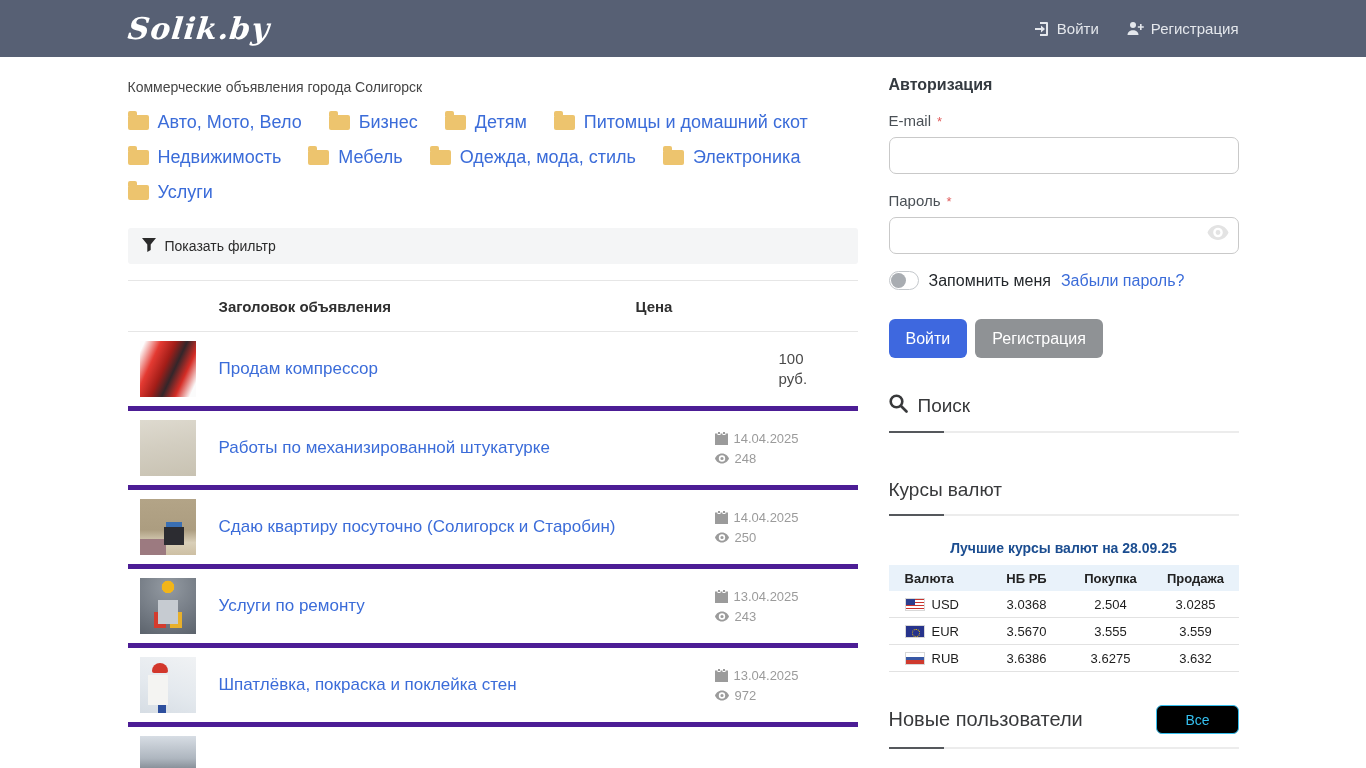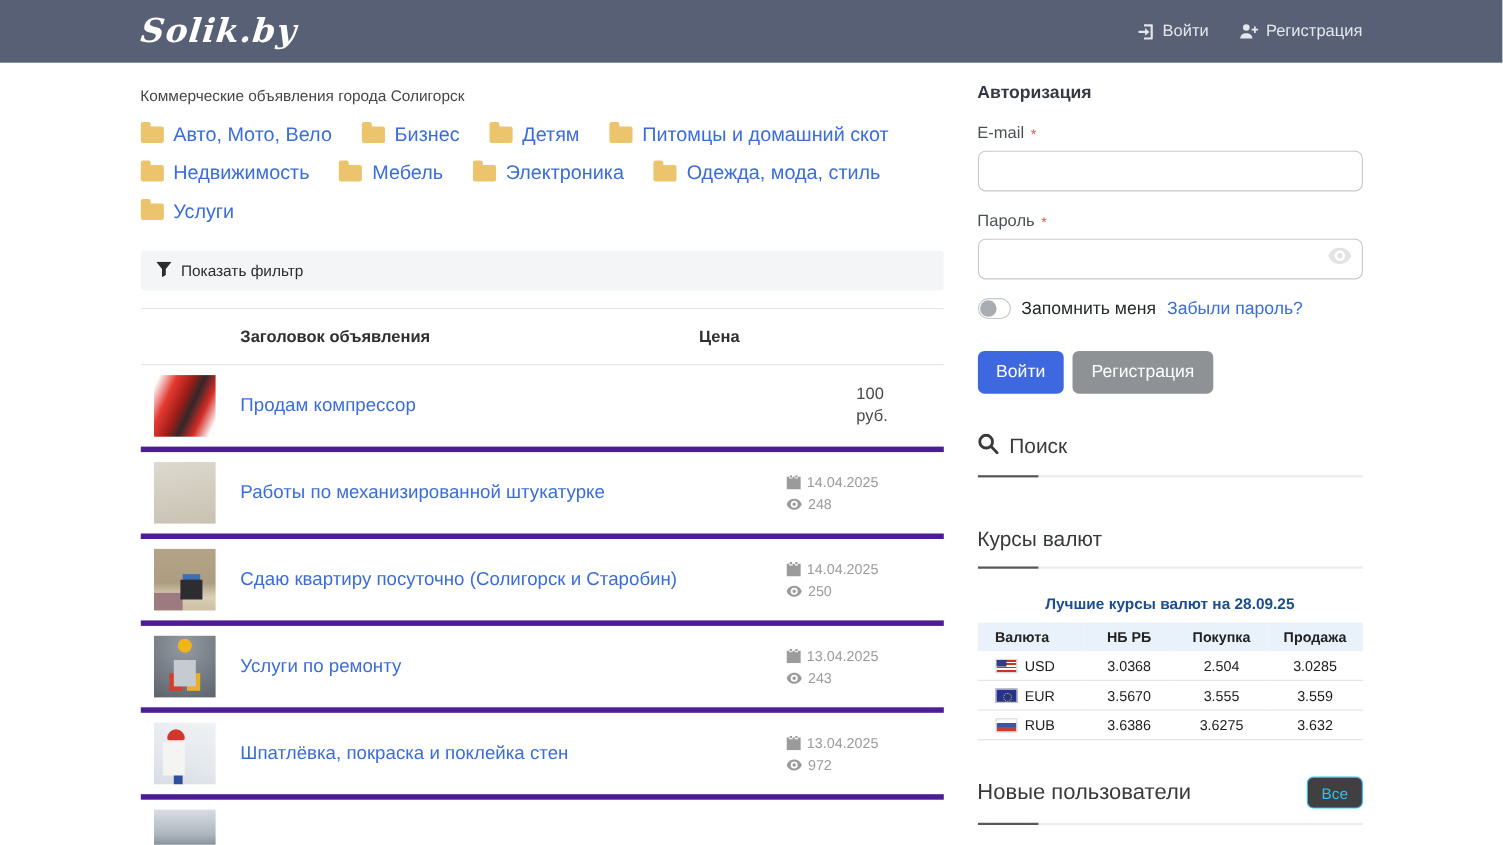--- a/index.html
+++ b/index.html
@@ -97,22 +97,22 @@
   .fx-head .fx-cell { background:#e9f2fa; font-weight:bold; border-bottom:none; height:26px; color:#222; }
   .flag { width:20px; height:13px; display:inline-block; flex:0 0 auto; border:1px solid #d8d8d8; }
   .flag-us { background:repeating-linear-gradient(180deg,#c9332e 0 1.5px,#fff 1.5px 3px); position:relative; }
   .flag-us::before { content:""; position:absolute; left:0; top:0; width:9px; height:6px; background:#2c3e8f; }
   .flag-eu { background:#26338b; position:relative; }
   .flag-eu::before { content:""; position:absolute; left:6px; top:3px; width:6px; height:6px; border-radius:50%; border:1px dotted #f4c500; }
   .flag-ru { background:linear-gradient(180deg,#fff 0 33%,#3757a5 33% 66%,#cf3a2e 66% 100%); }
 
   .new-users { margin-top:33px; display:flex; align-items:center; justify-content:space-between; }
   .new-users .t { font-size:20px; color:#38393b; }
-  .btn-all { background:#404040; border:1px solid #35bfee; color:#35bfee; border-radius:6px;
-             height:29px; padding:0 12px; font-size:14px; cursor:pointer; font-family:inherit; }
+  .btn-all { background:#000000; border:1px solid #35bfee; color:#35bfee; border-radius:6px;
+             height:29px; padding:0 28px; font-size:14px; cursor:pointer; font-family:inherit; }
 </style>
 </head>
 <body>
 
 <header class="topbar">
   <div class="container">
     <div class="logo">Solik.by</div>
     <nav class="topnav">
       <a>
         <span>
@@ -156,24 +156,24 @@
             <span class="folder"></span>
             <span>Питомцы и домашний скот</span>
           </a><a class="cat">
             <span class="folder"></span>
             <span>Недвижимость</span>
           </a><a class="cat">
             <span class="folder"></span>
             <span>Мебель</span>
           </a><a class="cat">
             <span class="folder"></span>
+            <span>Одежда, мода, стиль</span>
+          </a><a class="cat">
+            <span class="folder"></span>
             <span>Электроника</span>
-          </a><a class="cat">
-            <span class="folder"></span>
-            <span>Одежда, мода, стиль</span>
           </a><a class="cat">
             <span class="folder"></span>
             <span>Услуги</span>
           </a>
       </div>
 
       <div class="filter-bar">
         <span>
           <svg width="14" height="14" viewBox="0 0 14 14" fill="#2b2b2b">
               <path d="M0 0h14L8.7 6.6V12l-3.4 2V6.6L0 0z"></path>

